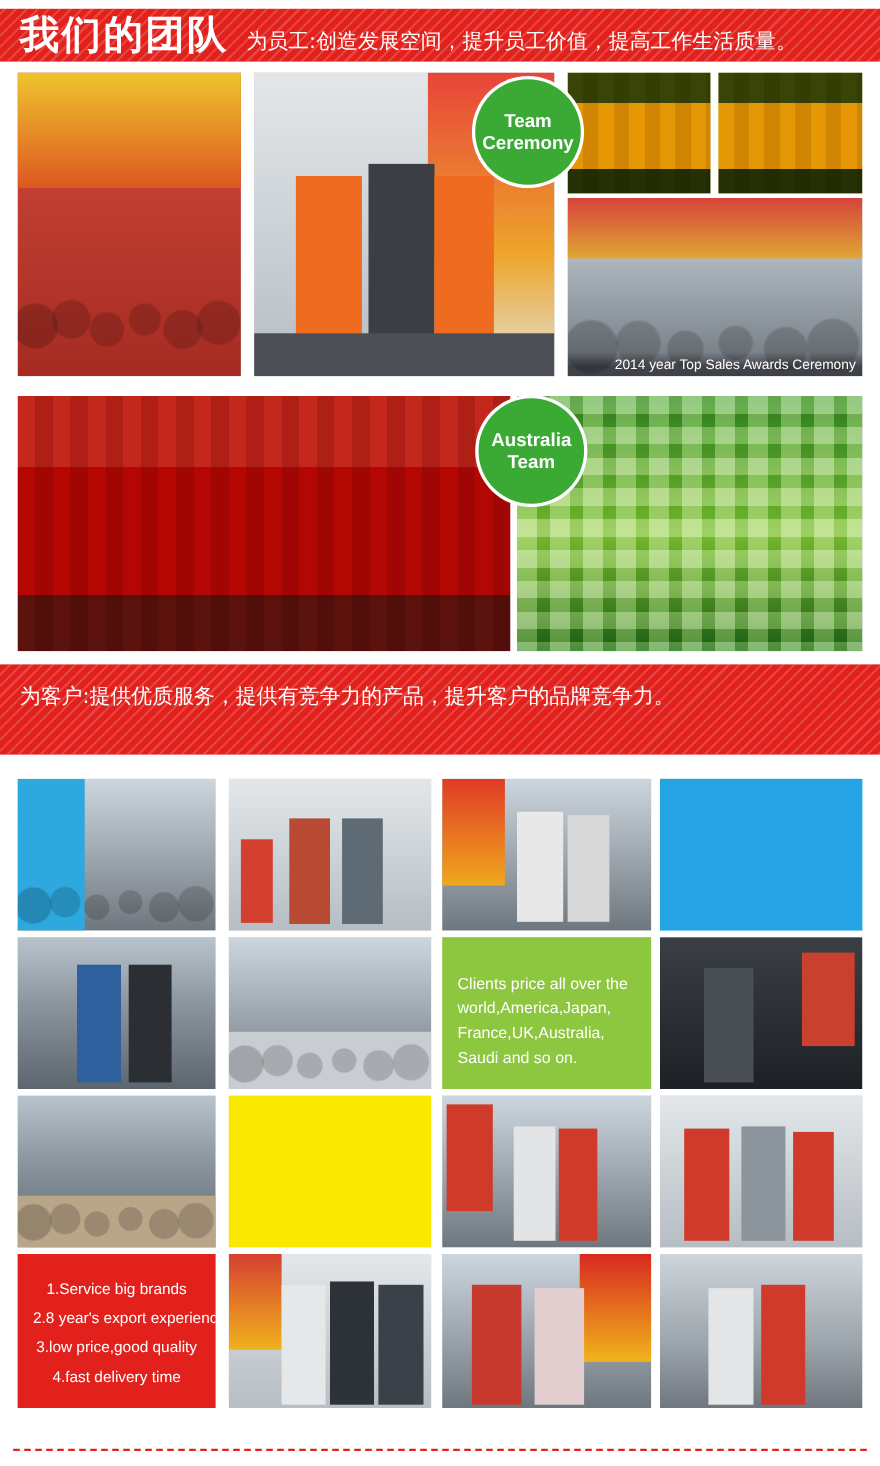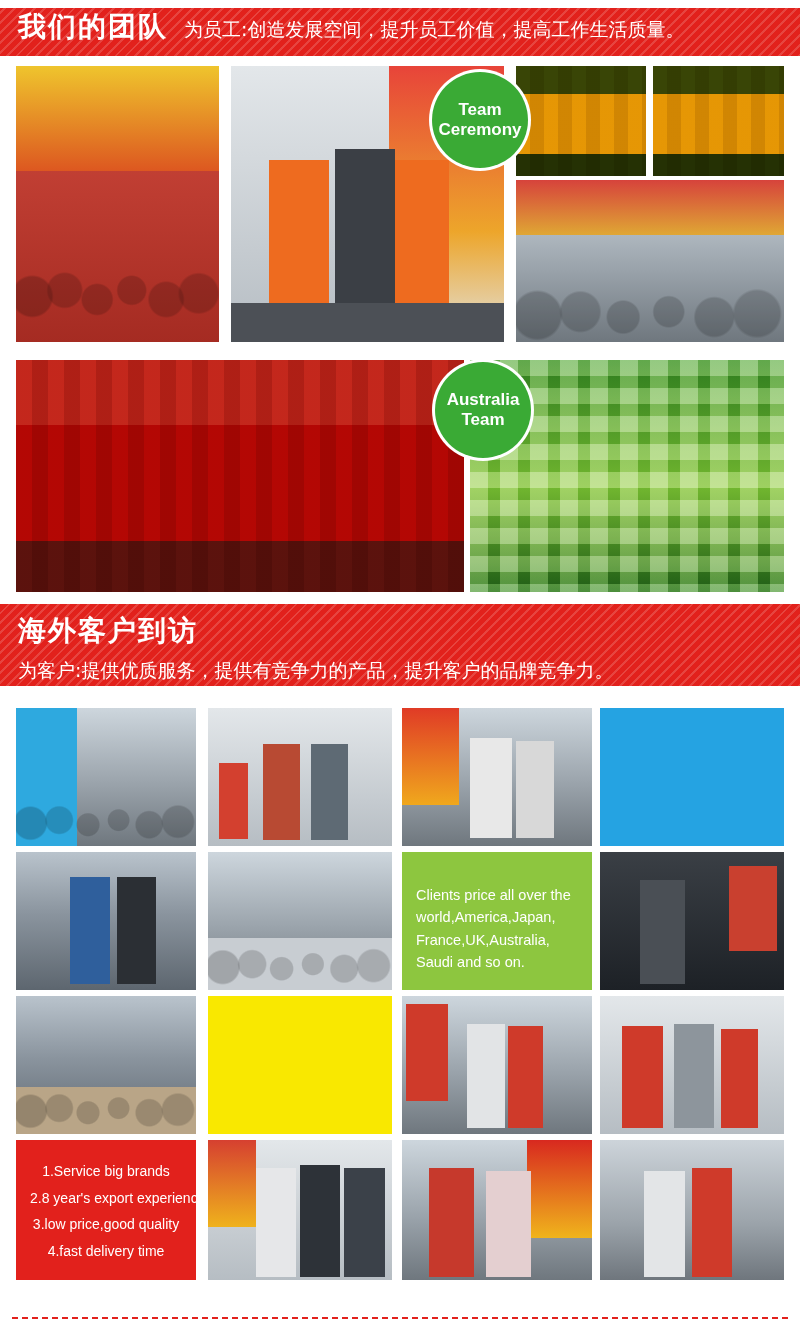--- a/index.html
+++ b/index.html
@@ -44,21 +44,21 @@
   .band-inner {
     position: relative;
     display: flex;
     align-items: baseline;
     padding: 0 18px;
     height: 100%;
   }
   .band-title {
     font-family: "DejaVu Sans", "Liberation Sans", sans-serif;
     font-weight: bold;
-    font-size: 28px;
+    font-size: 36px;
     letter-spacing: 2px;
     white-space: nowrap;
   }
   .band-sub {
     font-family: "DejaVu Sans", "Liberation Sans", sans-serif;
     font-size: 19px;
     margin-left: 16px;
     white-space: nowrap;
   }
 
@@ -238,20 +238,21 @@
     <div class="crowd-yellow"></div>
   </div>
   <div class="tile" style="left:653px; top:66px; width:131px; height:110px;">
     <div class="crowd-yellow"></div>
   </div>
 
   <div class="tile" style="left:516px; top:180px; width:268px; height:162px;">
     <div class="ph p-indoor"></div>
     <div style="position:absolute;left:0;right:0;top:0;height:34%;background:linear-gradient(180deg,#d8291f 0%,#e8a41c 100%);opacity:.85;"></div>
     <div class="people-row"></div>
+    <div class="cap">2014 year Top Sales Awards Ceremony</div>
   </div>
 
   <div class="badge" style="left:432px; top:72px;">
     <span>Team Ceremony</span>
   </div>
 
   <div class="tile" style="left:16px; top:360px; width:448px; height:232px;">
     <div class="crowd-red"></div>
   </div>
 
@@ -259,21 +260,20 @@
     <div class="board-green"></div>
   </div>
 
   <div class="badge" style="left:435px; top:362px;">
     <span>Australia Team</span>
   </div>
 
   <div id="clients-header" class="band">
     <div class="hatch"></div>
     <div class="band-inner">
-      <div class="band-title">海外客户到访</div>
       <div class="band-sub">为客户:提供优质服务，提供有竞争力的产品，提升客户的品牌竞争力。</div>
     </div>
   </div>
 
   <div class="tile" style="left:16px; top:708px; width:180px; height:138px;">
     <div class="ph p-indoor"></div>
     <div style="position:absolute;left:0;top:0;width:34%;height:100%;background:#2ea9df;"></div>
     <div class="people-row"></div>
   </div>
   <div class="tile" style="left:208px; top:708px; width:184px; height:138px;">

